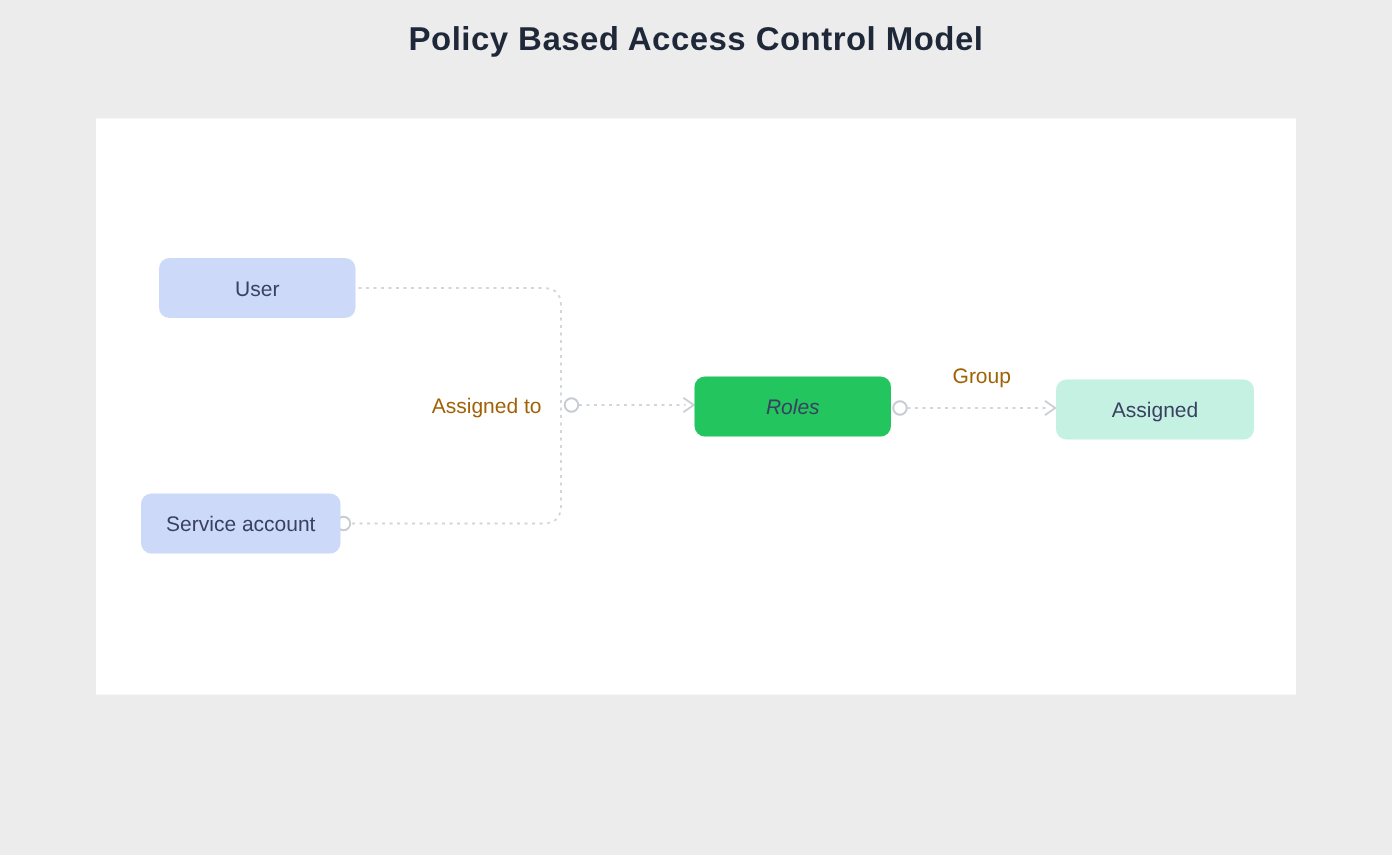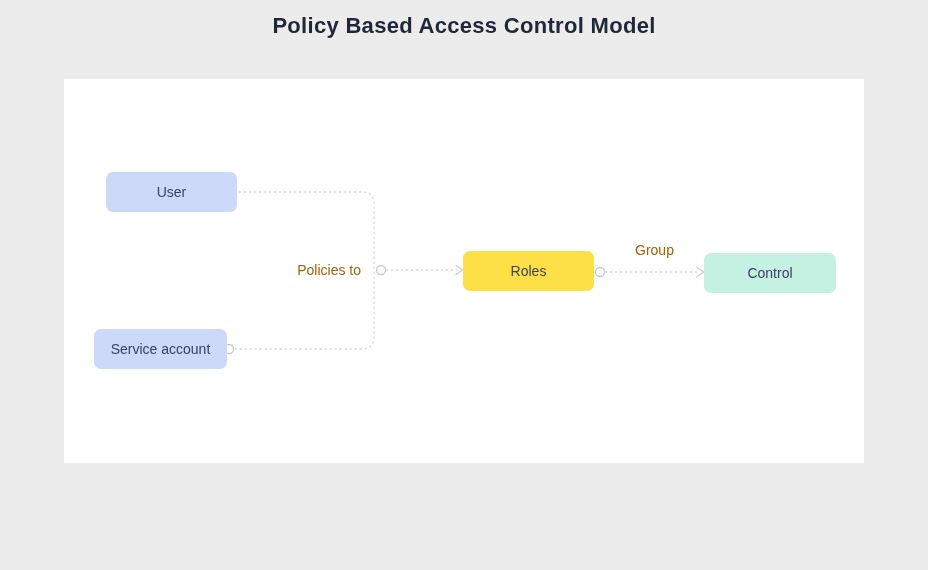--- a/index.html
+++ b/index.html
@@ -90,25 +90,25 @@
   </svg>
 
   <div class="node node-user" style="background-color: rgb(204, 217, 248);">
     <span>User</span>
   </div>
 
   <div class="node node-service-account" style="background-color: rgb(204, 217, 248);">
     <span>Service account</span>
   </div>
 
-  <div class="node node-roles" style="background-color: #fde047;">
+  <div class="node node-roles" style="background-color: #22c55e; font-style: italic;">
     <span>Roles</span>
   </div>
 
   <div class="node node-policies" style="background-color: rgb(196, 241, 226);">
-    <span>Control</span>
+    <span>Assigned</span>
   </div>
 
-  <div class="edge-label edge-label-assigned-to">Policies to</div>
+  <div class="edge-label edge-label-assigned-to">Assigned to</div>
 
   <div class="edge-label edge-label-group">Group</div>
 
 </div>
 
 </body></html>

